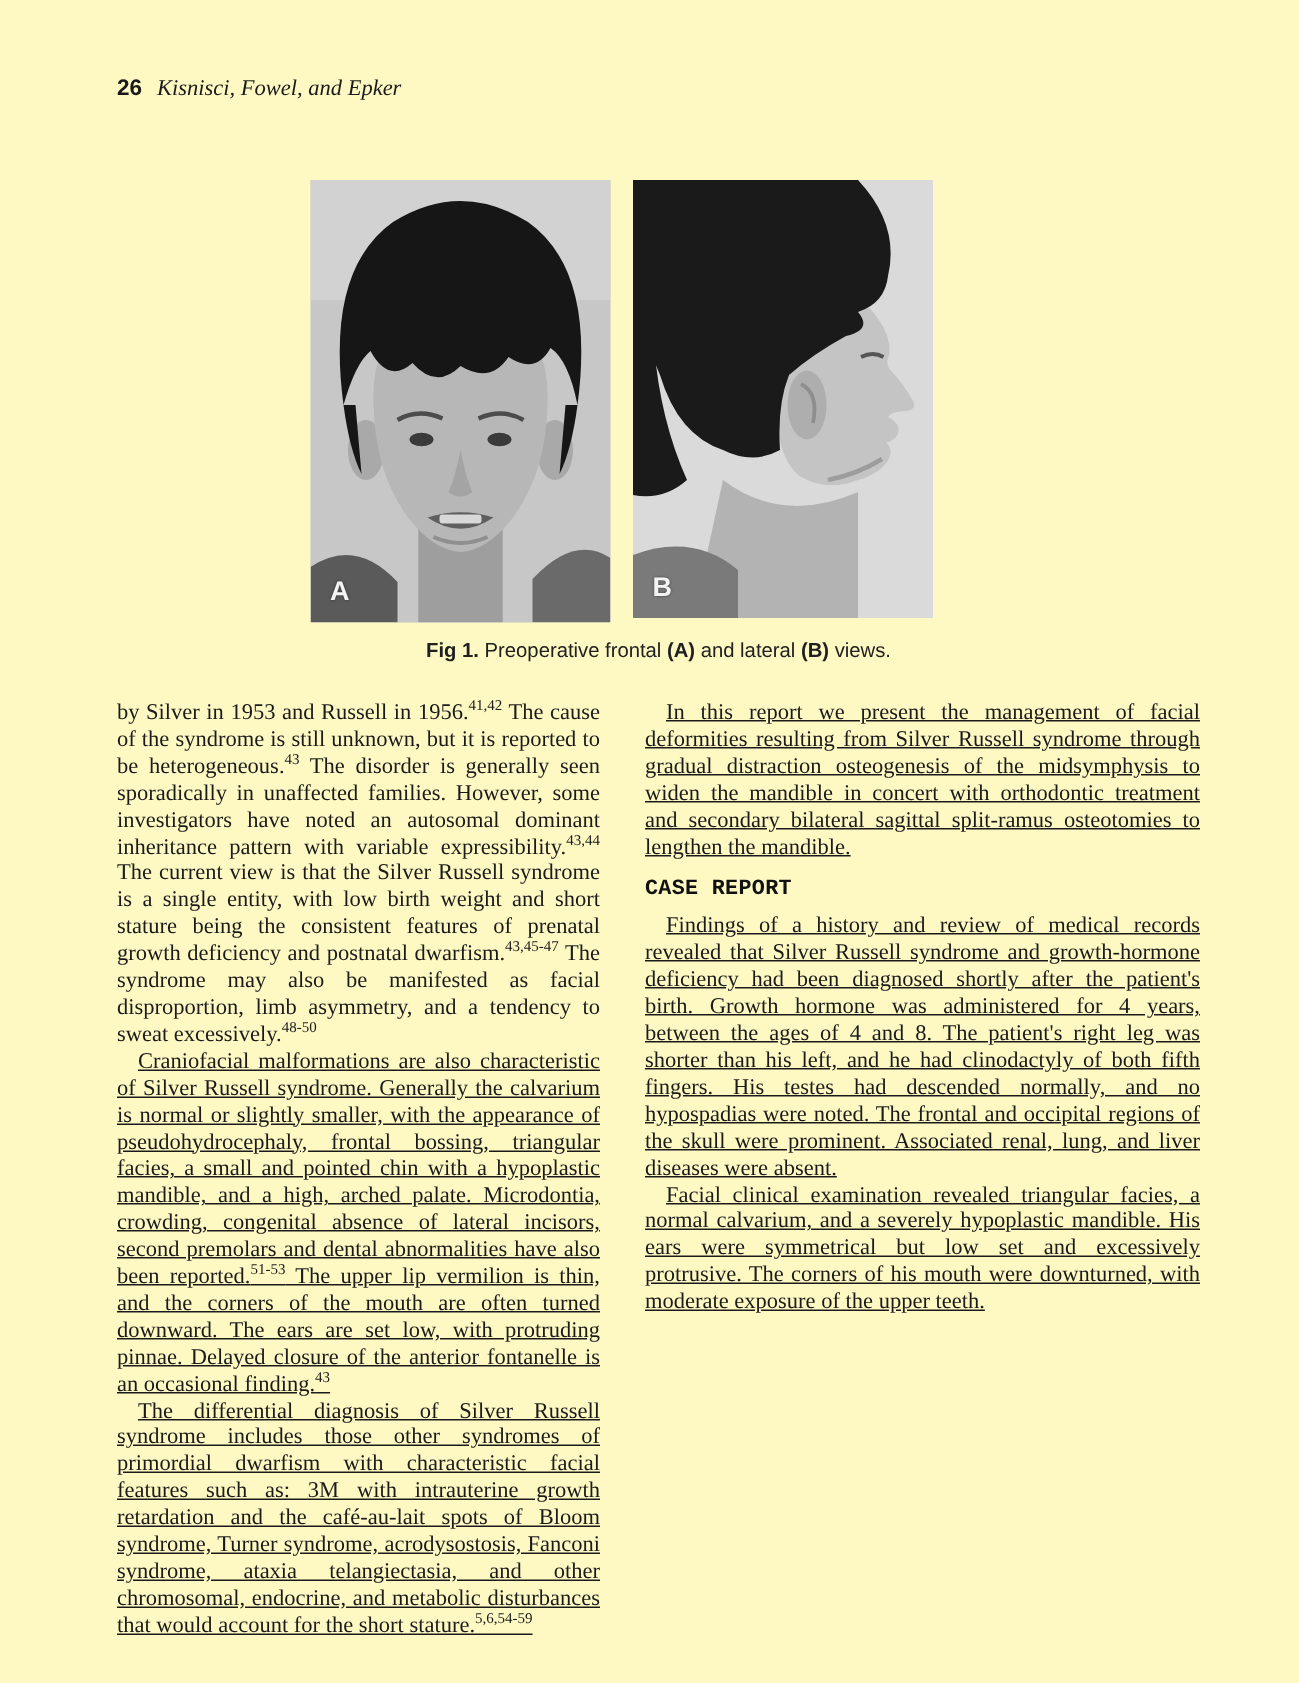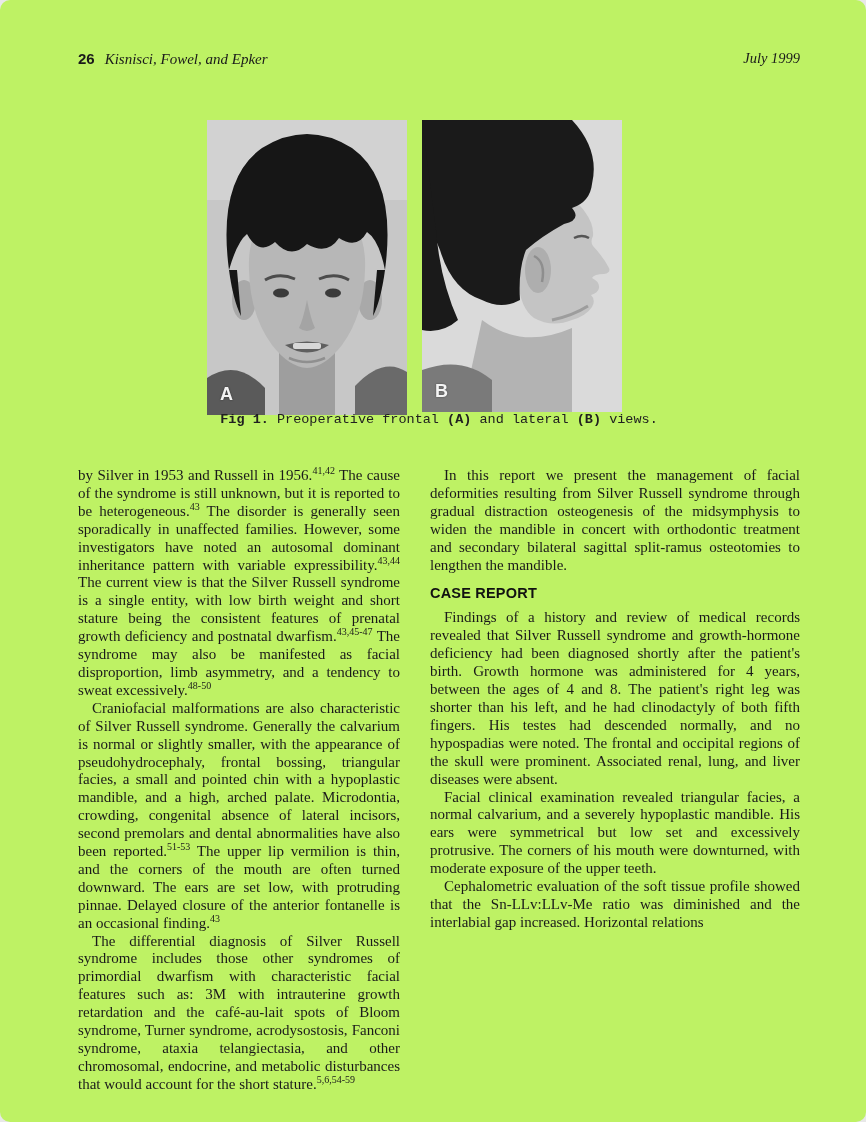--- a/index.html
+++ b/index.html
@@ -1,68 +1,67 @@
 <!DOCTYPE html>
 <html><head>
 <meta charset="utf-8">
 <style>
   html,body{margin:0;padding:0;background:#e8e8e8;}
   .page{
     position:relative;width:866px;height:1122px;margin:0 auto;
-    background:#bef264;color:#1a1a1a;
-    font-family:"Liberation Serif",serif;overflow:hidden;border-radius:10px;
+    background:#fef9c3;color:#1a1a1a;
+    font-family:"Liberation Serif",serif;overflow:hidden;
   }
   
   .runhead{position:absolute;top:50px;left:78px;width:722px;display:flex;justify-content:space-between;align-items:flex-start;}
   .rh-left{font-size:15px;white-space:nowrap;}
   .page-num{font-family:"Liberation Sans",sans-serif;font-weight:bold;font-size:15px;}
   .authors{font-style:italic;margin-left:10px;font-size:15px;}
   .rh-right{text-align:right;font-style:italic;font-size:14.5px;line-height:17.5px;}
   
   .figure{position:absolute;top:120px;left:207px;width:416px;height:296px;}
   .photo{position:absolute;top:0;overflow:hidden;background:#c9c9c9;}
   .photo svg{display:block;}
   .photo-a{left:0;width:200px;height:295px;}
   .photo-b{left:215px;width:200px;height:292px;}
   .panel-label{
     position:absolute;left:13px;bottom:10px;color:#f4f4f4;
     font-family:"Liberation Sans",sans-serif;font-weight:bold;font-size:18px;
     text-shadow:0 0 2px rgba(0,0,0,.45);
   }
   .caption{
-    position:absolute;top:412px;left:78px;width:722px;text-align:center;
-    font-family:Liberation Mono, monospace;font-size:13.5px;color:#202020;
+    position:absolute;top:426px;left:78px;width:722px;text-align:center;
+    font-family:Liberation Sans, sans-serif;font-size:13.5px;color:#202020;
   }
   .caption b{font-weight:bold;}
   
   .columns{position:absolute;top:463px;left:78px;width:722px;}
   .col{position:absolute;top:4px;}
   .col-left{left:0;width:322px;}
   .col-right{left:352px;width:370px;}
   .col p{
     margin:0;text-align:justify;font-size:15px;line-height:17.9px;
   }
-  .col p.indent{text-indent:14px;}
+  .col p.indent{text-indent:14px;text-decoration:underline;}
   sup{font-size:10px;line-height:0;vertical-align:super;}
   .section-heading{
-    font-family:Liberation Sans, sans-serif;font-weight:bold;font-size:14.5px;
+    font-family:Liberation Mono, monospace;font-weight:bold;font-size:14.5px;
     letter-spacing:.2px;margin:11px 0 8px 0;color:#111;
   }
 </style>
 </head>
 <body>
 
 <div class="page">
 
   <div class="runhead">
     <div class="rh-left">
       <span class="page-num">26</span><span class="authors">Kisnisci, Fowel, and Epker</span>
     </div>
     <div class="rh-right">
-      <div>July 1999</div>
     </div>
   </div>
 
   <div class="figure">
     <div class="photo photo-a">
       <svg width="200" height="295" viewBox="0 0 200 295">
         <rect x="0" y="0" width="200" height="295" fill="#c7c7c7"></rect>
         <rect x="0" y="0" width="200" height="80" fill="#d2d2d2"></rect>
 
         <path d="M0,258 Q30,238 58,268 L58,295 L0,295 Z" fill="#5a5a5a"></path>
@@ -122,17 +121,16 @@
     <div class="col col-left">
         <p class="">by Silver in 1953 and Russell in 1956.<sup>41,42</sup> The cause of the syndrome is still unknown, but it is reported to be heterogeneous.<sup>43</sup> The disorder is generally seen sporadically in unaffected families. However, some investigators have noted an autosomal dominant inheritance pattern with variable expressibility.<sup>43,44</sup> The current view is that the Silver Russell syndrome is a single entity, with low birth weight and short stature being the consistent features of prenatal growth deficiency and postnatal dwarfism.<sup>43,45-47</sup> The syndrome may also be manifested as facial disproportion, limb asymmetry, and a tendency to sweat excessively.<sup>48-50</sup></p>
         <p class="indent">Craniofacial malformations are also characteristic of Silver Russell syndrome. Generally the calvarium is normal or slightly smaller, with the appearance of pseudohydrocephaly, frontal bossing, triangular facies, a small and pointed chin with a hypoplastic mandible, and a high, arched palate. Microdontia, crowding, congenital absence of lateral incisors, second premolars and dental abnormalities have also been reported.<sup>51-53</sup> The upper lip vermilion is thin, and the corners of the mouth are often turned downward. The ears are set low, with protruding pinnae. Delayed closure of the anterior fontanelle is an occasional finding.<sup>43</sup></p>
         <p class="indent">The differential diagnosis of Silver Russell syndrome includes those other syndromes of primordial dwarfism with characteristic facial features such as: 3M with intrauterine growth retardation and the café-au-lait spots of Bloom syndrome, Turner syndrome, acrodysostosis, Fanconi syndrome, ataxia telangiectasia, and other chromosomal, endocrine, and metabolic disturbances that would account for the short stature.<sup>5,6,54-59</sup></p>
       </div>
     <div class="col col-right">
         <p class="indent">In this report we present the management of facial deformities resulting from Silver Russell syndrome through gradual distraction osteogenesis of the midsymphysis to widen the mandible in concert with orthodontic treatment and secondary bilateral sagittal split-ramus osteotomies to lengthen the mandible.</p>
         <h2 class="section-heading">CASE REPORT</h2>
         <p class="indent">Findings of a history and review of medical records revealed that Silver Russell syndrome and growth-hormone deficiency had been diagnosed shortly after the patient's birth. Growth hormone was administered for 4 years, between the ages of 4 and 8. The patient's right leg was shorter than his left, and he had clinodactyly of both fifth fingers. His testes had descended normally, and no hypospadias were noted. The frontal and occipital regions of the skull were prominent. Associated renal, lung, and liver diseases were absent.</p>
         <p class="indent">Facial clinical examination revealed triangular facies, a normal calvarium, and a severely hypoplastic mandible. His ears were symmetrical but low set and excessively protrusive. The corners of his mouth were downturned, with moderate exposure of the upper teeth.</p>
-        <p class="indent">Cephalometric evaluation of the soft tissue profile showed that the Sn-LLv:LLv-Me ratio was diminished and the interlabial gap increased. Horizontal relations</p>
       </div>
   </div>
 
 </div>
 
 </body></html>

